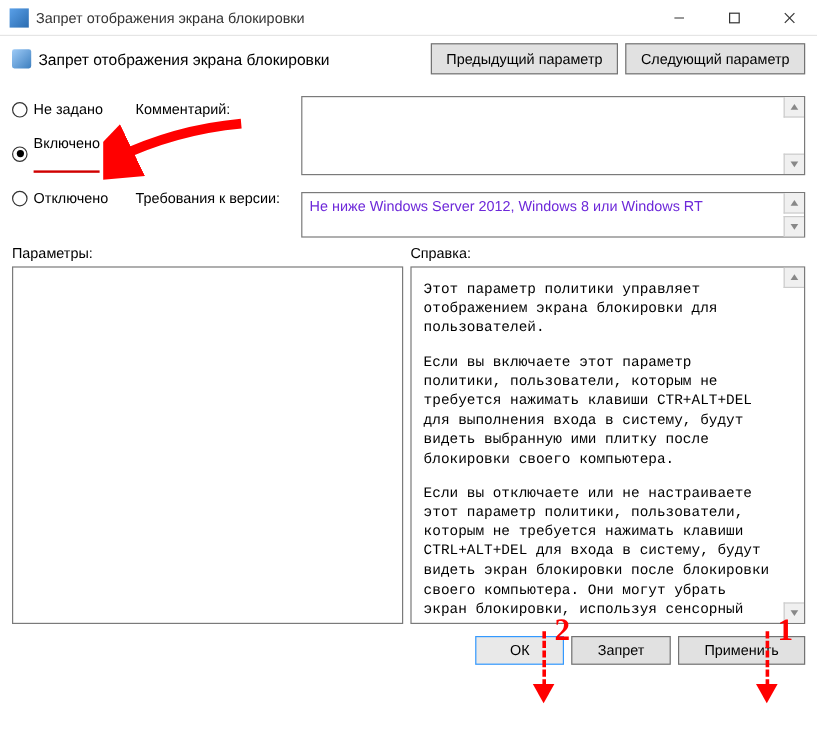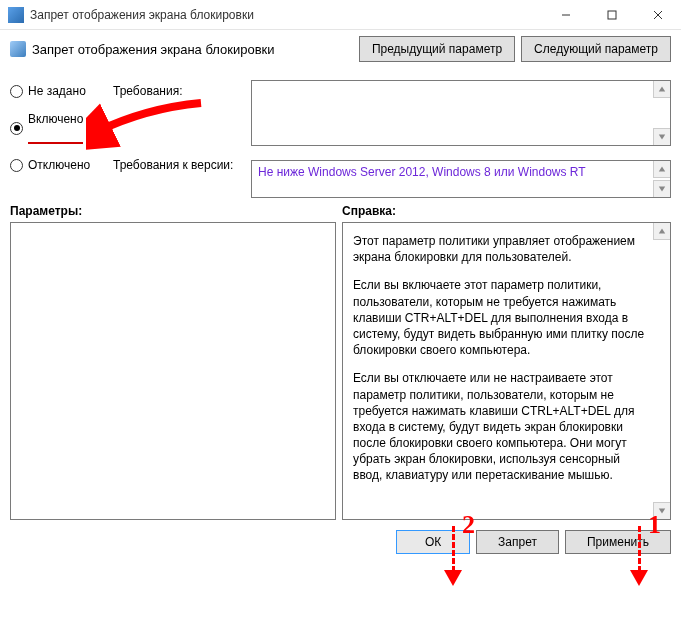--- a/index.html
+++ b/index.html
@@ -92,28 +92,29 @@
     position:relative;
   }
   .scroll-stub-top, .scroll-stub-bottom {
     position:absolute; right:0; width:17px; height:17px;
     background:#f0f0f0; display:flex; align-items:center; justify-content:center;
     color:#666;
   }
   .scroll-stub-top{ top:0; border-left:1px solid #ccc; border-bottom:1px solid #ccc;}
   .scroll-stub-bottom{ bottom:0; border-left:1px solid #ccc; border-top:1px solid #ccc;}
   .scroll-stub-top svg, .scroll-stub-bottom svg { width:8px; height:8px; }
-  .section-labels { display:flex; margin-top:4px; margin-bottom:4px;font-weight:bold;}
+  .section-labels { display:flex; margin-top:4px; margin-bottom:4px;}
   .section-labels .left-lbl { width:332px; }
   .panels { display:flex; gap:6px;}
   .panel {
     border:1px solid #7a7a7a;
     height:298px;
     background:#fff;
     position:relative;
+    font-family:Liberation Mono, monospace;
   }
   .panel.left { width:326px; }
   .panel.right { flex:1; padding:10px 22px 10px 10px; font-size:12px; line-height:1.35; overflow:hidden;}
   .panel.right p { margin:0 0 12px 0;}
   .footer {
     display:flex; justify-content:flex-end; gap:6px;
     margin-top:10px;
   }
   .footer .btn { min-width:74px; padding:4px 21px;}
   .footer .btn.ok { background:#e9e9e9; border-color:#3399ff;}
@@ -190,21 +191,21 @@
         <span class="radio checked"></span>
         <span class="underline-red">Включено</span>
       </div>
       <div class="radio-row">
         <span class="radio"></span>
         <span>Отключено</span>
       </div>
     </div>
 
     <div class="mid-col">
-      <span class="lbl">Требования:</span>
+      <span class="lbl">Комментарий:</span>
       <span class="lbl">Требования к версии:</span>
     </div>
 
     <div class="right-col">
       <div class="comment-box">
         <div class="scroll-stub-top">
             <svg viewBox="0 0 10 10">
               <polygon points="5,2 9,8 1,8" fill="#888"></polygon>
             </svg>
           </div>

